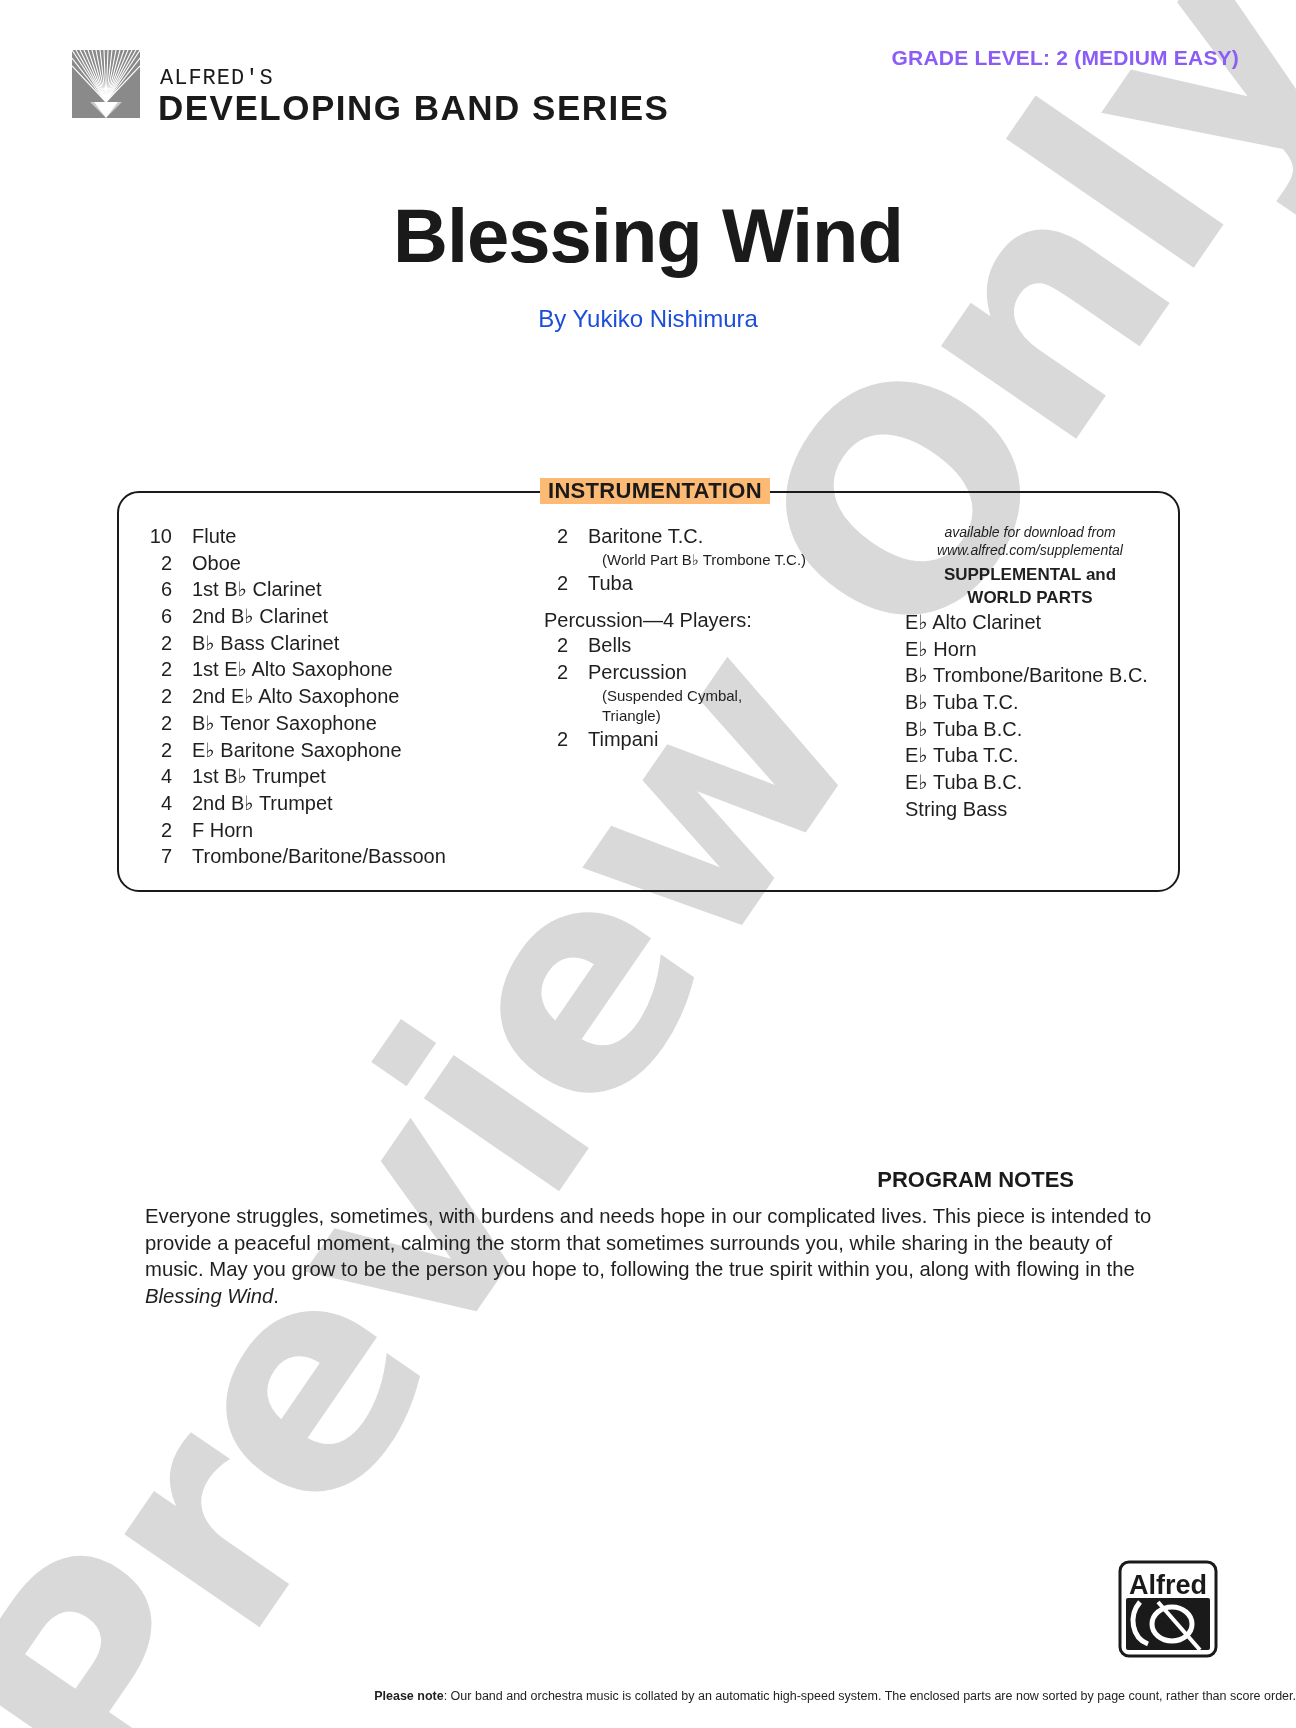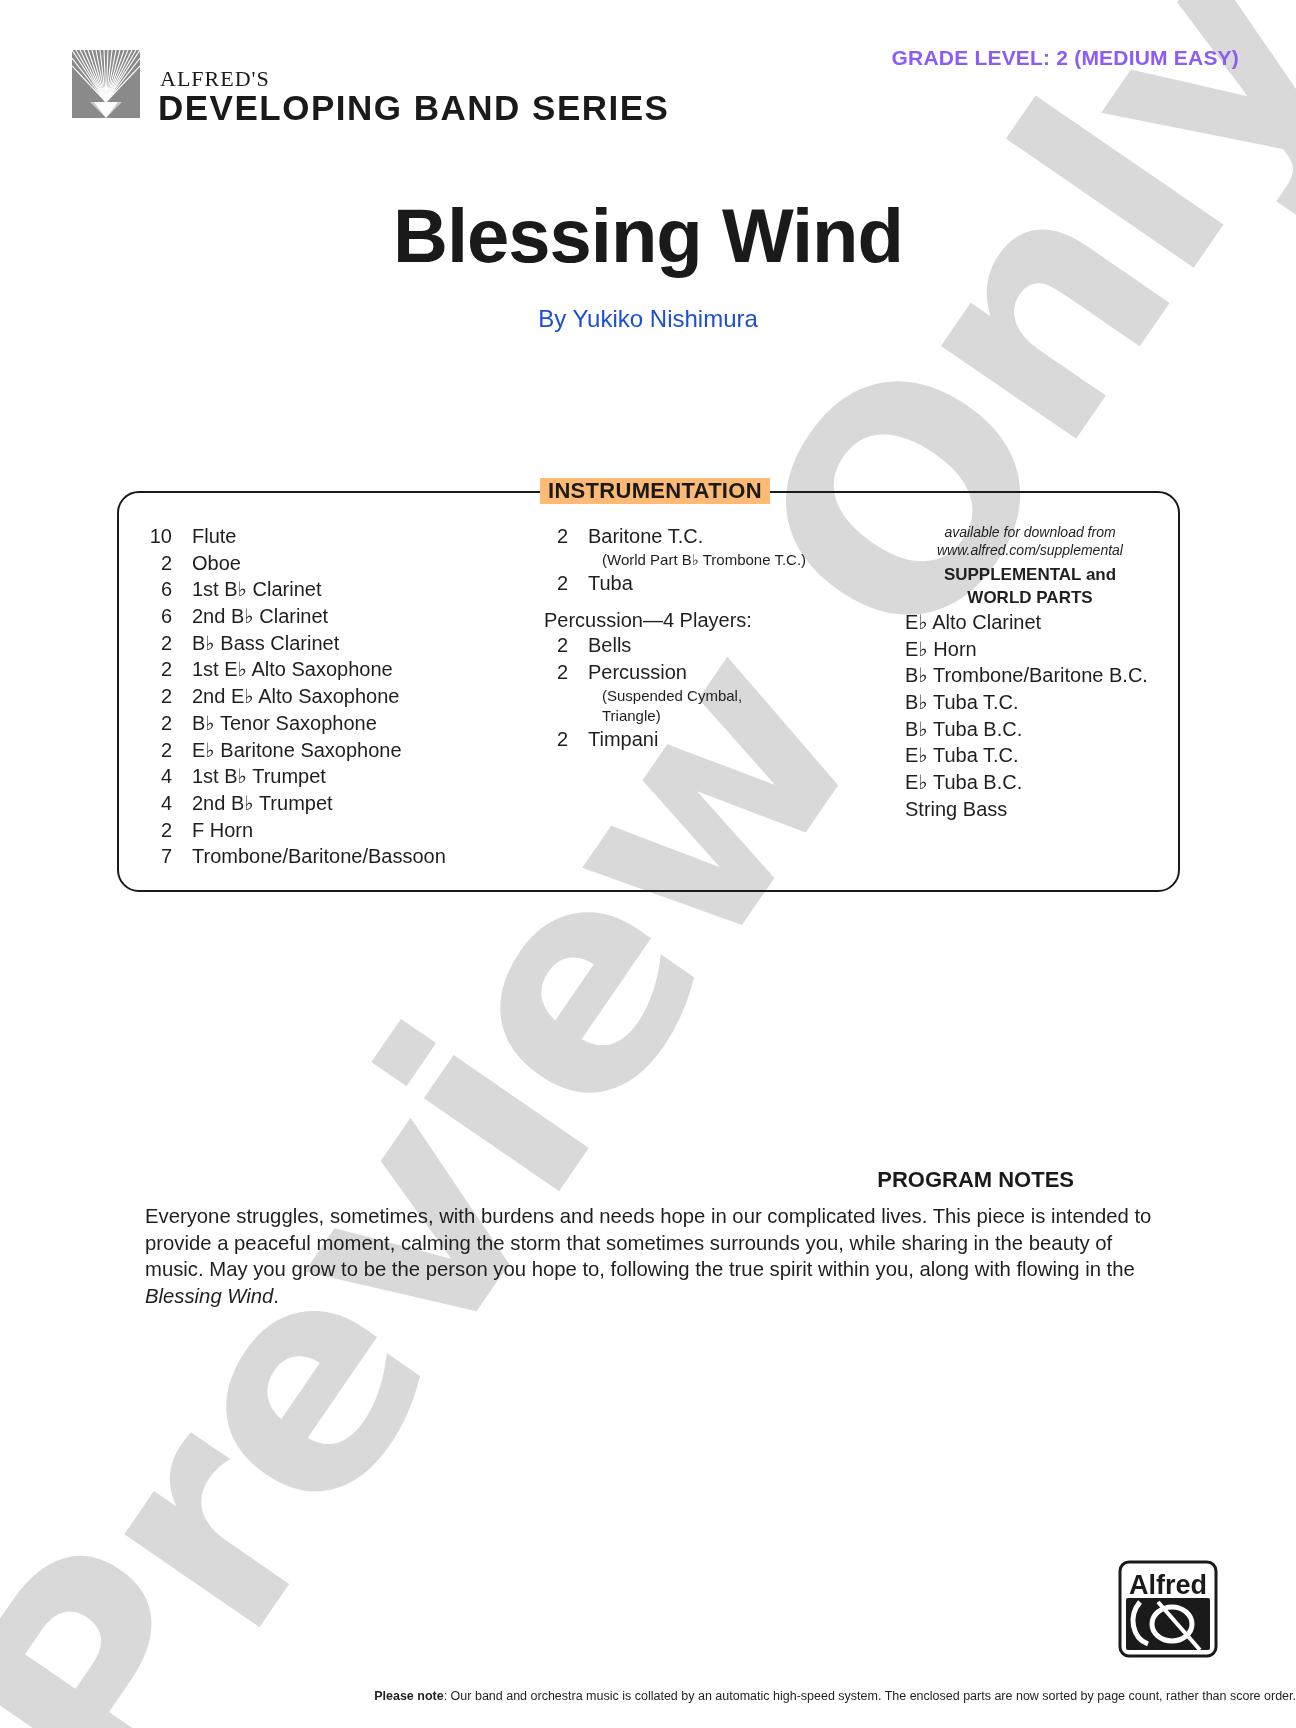--- a/index.html
+++ b/index.html
@@ -9,21 +9,21 @@
 
   
   #watermark { position:absolute; left:648px; top:880px; transform:translate(-50%,-50%) rotate(-55.5deg);
                font-family:"DejaVu Sans", sans-serif; font-weight:bold; font-size:300px; color:#d9d9d9;
                white-space:nowrap; letter-spacing:-6px; z-index:0; line-height:1; }
   .content { position:relative; z-index:1; }
 
   
   #series-logo { left:72px; top:50px; width:68px; height:68px; background:#8a8a8a; overflow:hidden; }
   #series-logo svg { display:block; }
-  #series-alfreds { left:160px; top:66px; font-family:Liberation Serif, serif; font-size:22px; letter-spacing:1px; color:#1a1a1a; }
+  #series-alfreds { left:160px; top:66px; font-family:Liberation Mono, monospace; font-size:22px; letter-spacing:1px; color:#1a1a1a; }
   #series-name { left:158px; top:88px; font-family:"Liberation Sans", sans-serif; font-weight:bold; font-size:35px; letter-spacing:1.5px; color:#1a1a1a; }
   #grade-level { right:57px; top:46px; font-family:Liberation Sans, sans-serif; font-weight:bold; font-size:21px; color:#8b5cf6; letter-spacing:0.2px; }
 
   #title { left:0; width:1296px; text-align:center; top:192px; font-family:"Liberation Sans", sans-serif; font-weight:bold; font-size:76px; letter-spacing:-1px; color:#1a1a1a; }
   #author { left:0; width:1296px; text-align:center; top:305px; font-family:"Liberation Sans", sans-serif; font-size:24px; color:#1d4ed8; }
 
   
   #instr-box { left:117px; top:491px; width:1059px; height:397px; border:2px solid #1a1a1a; border-radius:22px; }
   #instr-heading { left:540px; top:478px; padding:0 8px; background:#fdba74; font-family:"Liberation Sans", sans-serif; font-weight:bold; font-size:22px; color:#1a1a1a; letter-spacing:0.3px; }
 

